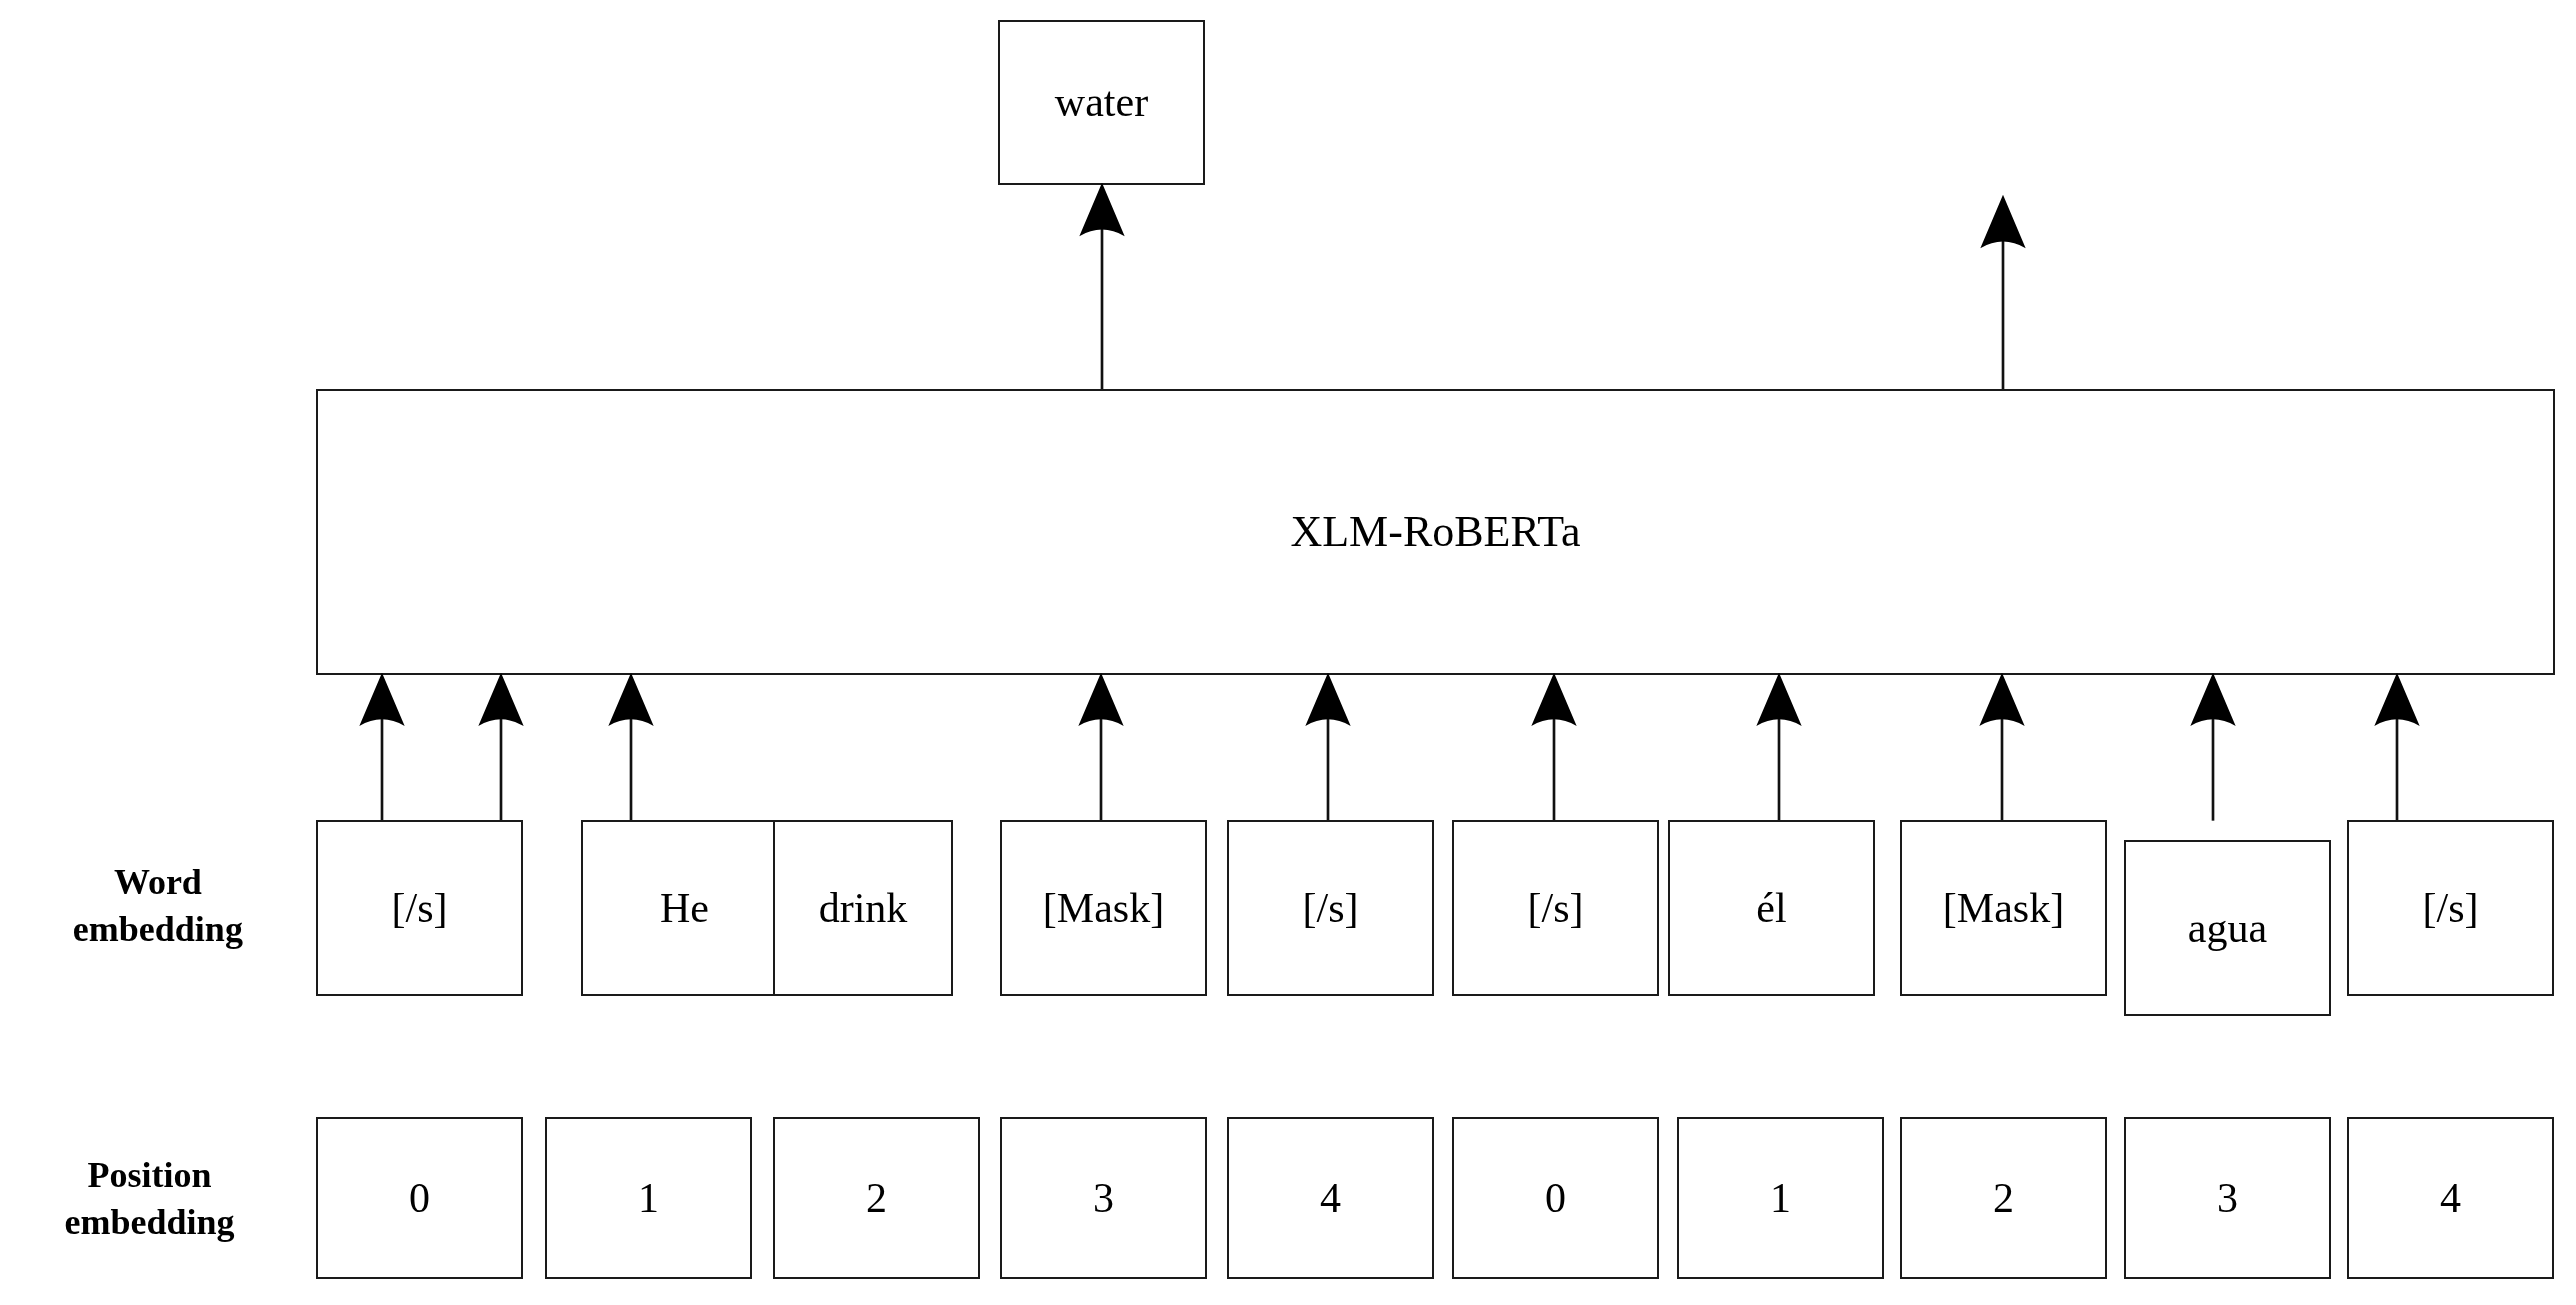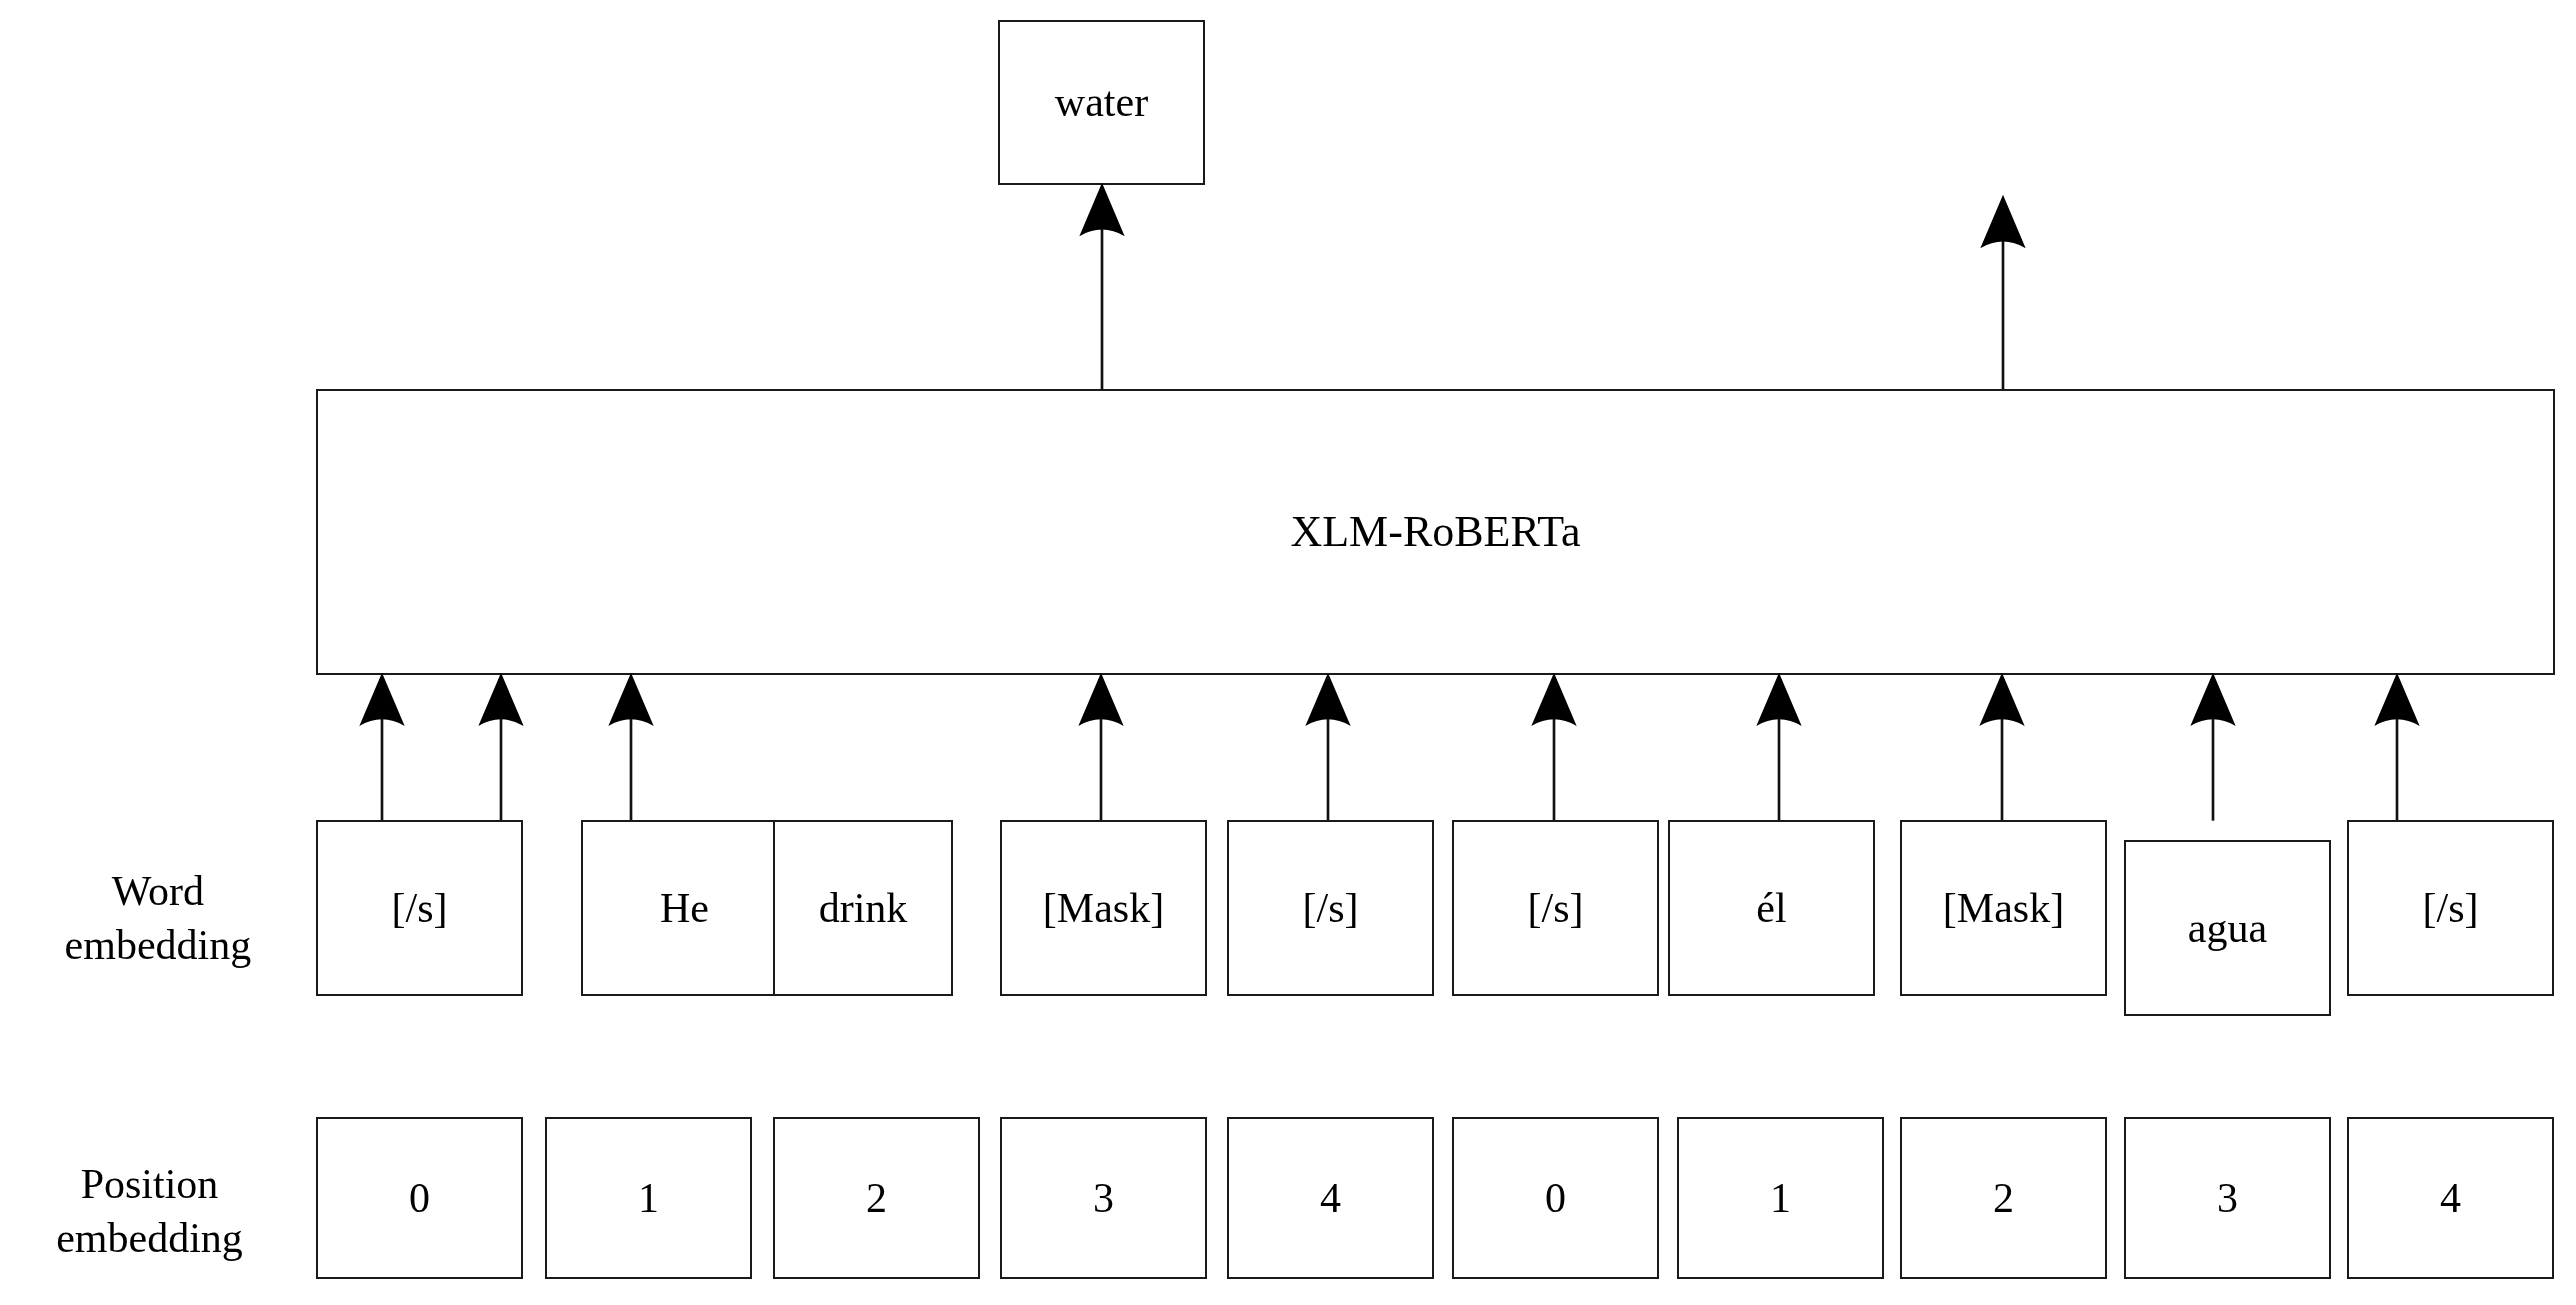--- a/index.html
+++ b/index.html
@@ -37,27 +37,29 @@
     font-size: 42px;
   }
   .out-box {
     font-size: 42px;
   }
   .encoder-box {
     font-size: 44px;
   }
   .row-label {
     position: absolute;
-    font-size: 42px;
+    font-size: 36px;
     line-height: 1.28;
     text-align: center;
     white-space: pre-line;
     display: flex;
     align-items: center;
+    justify-content: center;
     flex-direction: column;
+    font-weight: bold;
   }
   .arrow-svg {
     position: absolute;
     overflow: visible;
   }
   .arrow-line {
     stroke: #111111;
     stroke-width: 4;
     fill: none;
   }

